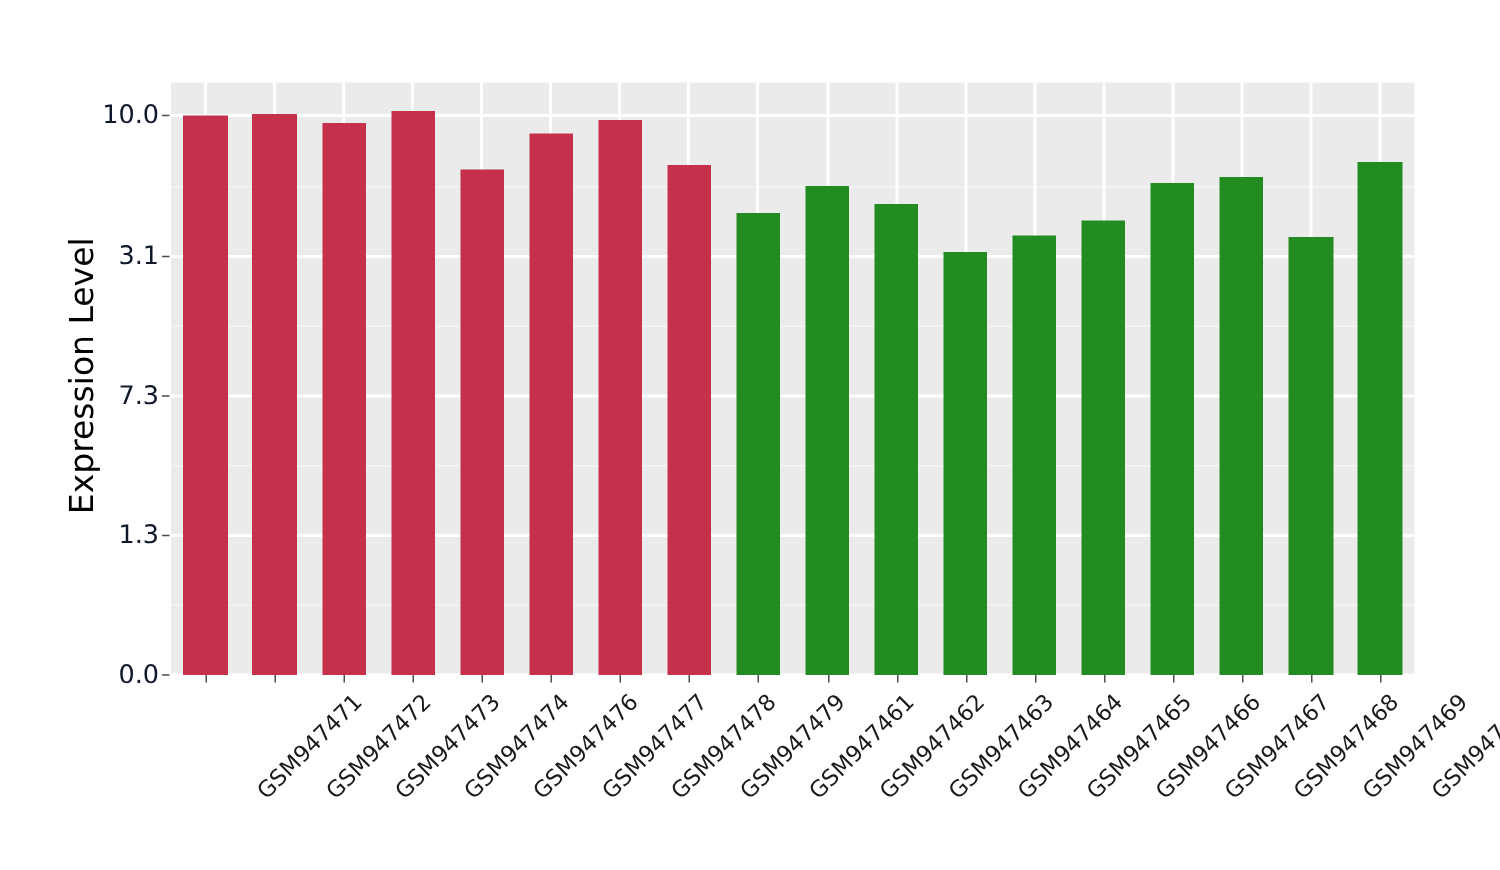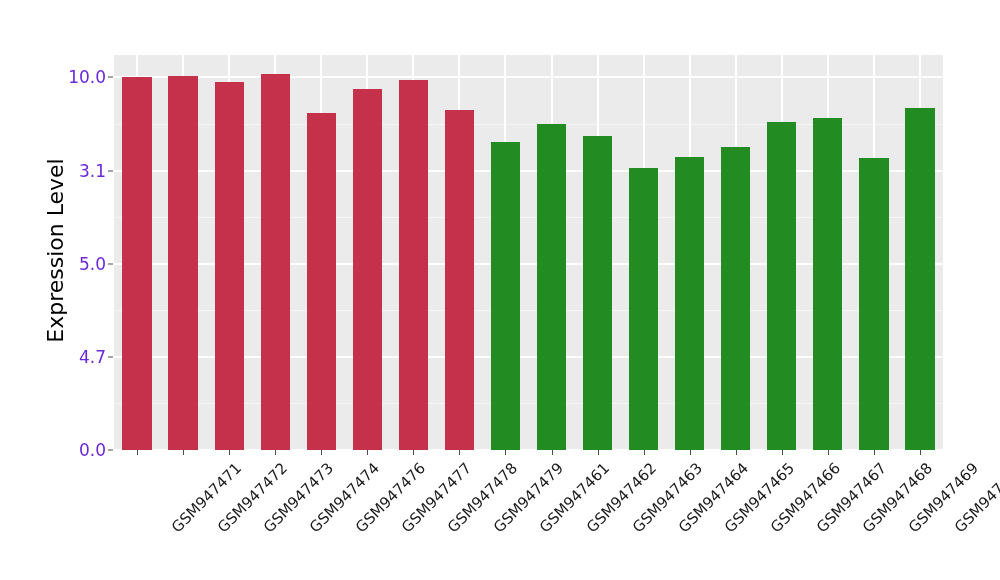--- a/index.html
+++ b/index.html
@@ -23,21 +23,21 @@
     font-size:22px;
     color:#000000;
   }
 
   
   .y-tick-label{
     position:absolute;
     right:0;
     transform:translateY(-50%);
     font-size:17px;
-    color:#6d28d9;
+    color:#0f172a;
     text-align:right;
     white-space:nowrap;
   }
   #y-tick-labels{
     position:absolute;left:72px;top:0;width:34px;height:580px;
   }
   .y-tick-mark{
     position:absolute;
     left:108px;
     width:5px;height:1px;
@@ -93,22 +93,22 @@
 <body>
 
 <div id="chart-root">
 
   <div id="y-axis-title">
     <span>Expression Level</span>
   </div>
 
   <div id="y-tick-labels">
       <div class="y-tick-label" style="top: 450px;">0.0</div>
-      <div class="y-tick-label" style="top: 356.84px;">4.7</div>
-      <div class="y-tick-label" style="top: 263.679px;">5.0</div>
+      <div class="y-tick-label" style="top: 356.84px;">1.3</div>
+      <div class="y-tick-label" style="top: 263.679px;">7.3</div>
       <div class="y-tick-label" style="top: 170.519px;">3.1</div>
       <div class="y-tick-label" style="top: 77.3585px;">10.0</div>
     </div>
 
   <div id="plot-panel">
       <div class="grid-minor" style="top: 348.42px;"></div>
       <div class="grid-minor" style="top: 255.259px;"></div>
       <div class="grid-minor" style="top: 162.099px;"></div>
       <div class="grid-minor" style="top: 68.9387px;"></div>
       <div class="grid-major" style="top: 395px;"></div>

